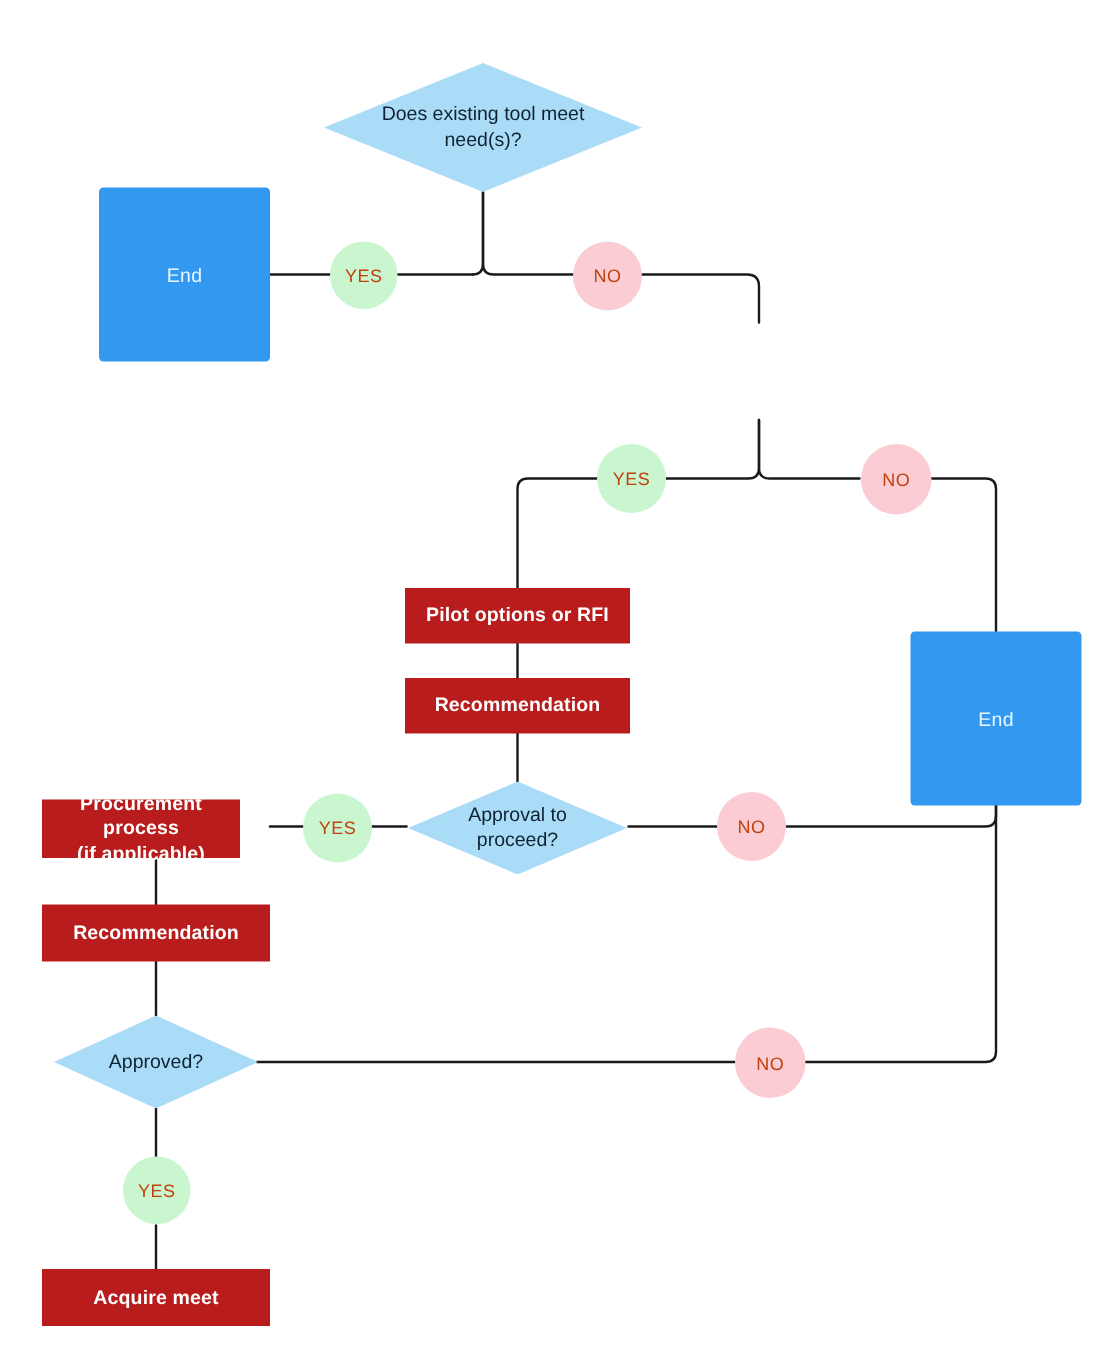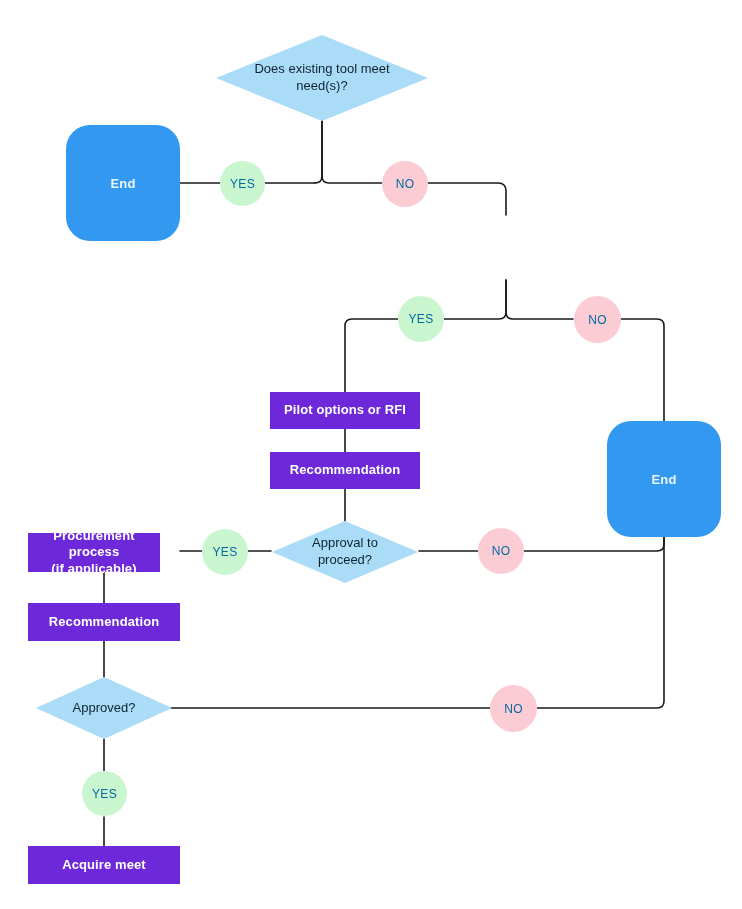--- a/index.html
+++ b/index.html
@@ -31,29 +31,29 @@
     position: absolute;
     box-sizing: border-box;
     display: flex;
     align-items: center;
     justify-content: center;
     text-align: center;
   }
   
   .terminator {
     background: #3399f0;
-    border-radius: 24px;
+    border-radius: 3px;
     color: #eaf6ff;
-    font-weight: bold;
+    font-weight: normal;
     font-size: 13px;
     letter-spacing: .2px;
   }
   
   .process {
-    background: #6d28d9;
+    background: #b91c1c;
     color: #ffffff;
     font-weight: bold;
     font-size: 13px;
     line-height: 1.25;
     letter-spacing: .1px;
     padding: 4px 6px;
   }
   
   .decision {
     background: transparent;
@@ -74,21 +74,21 @@
   .decision .diamond-label {
     position: relative;
     z-index: 1;
     padding: 0 6px;
     white-space: pre-line;
   }
   
   .badge {
     border-radius: 50%;
     font-size: 12px;
-    color: #0369a1;
+    color: #c2410c;
     letter-spacing: .3px;
   }
   .badge-yes { background: #c9f5cf; }
   .badge-no  { background: #fbccd4; justify-content: center; }
 </style>
 </head>
 <body>
 
 <div id="canvas">
 
@@ -125,21 +125,21 @@
       <path d="M 104,640 L 104,677"></path>
 
       <path d="M 171,708 L 490,708"></path>
       <path d="M 537,708 L 657,708 Q 664,708 664,701 L 664,536"></path>
 
       <path d="M 104,739 L 104,771"></path>
       <path d="M 104,817 L 104,847"></path>
     </g>
   </svg>
 
-  <div class="node decision" style="left:216px; top:35px; width:212px; height:86px;">
+  <div class="node decision" style="left:216px; top:42px; width:212px; height:86px;">
     <span class="diamond-shape"></span>
     <span class="diamond-label" style="white-space: pre-line;">Does existing tool meet
 need(s)?</span>
   </div>
 
   <div class="node terminator" style="left:66px; top:125px; width:114px; height:116px;">
     <span>End</span>
   </div>
 
 

